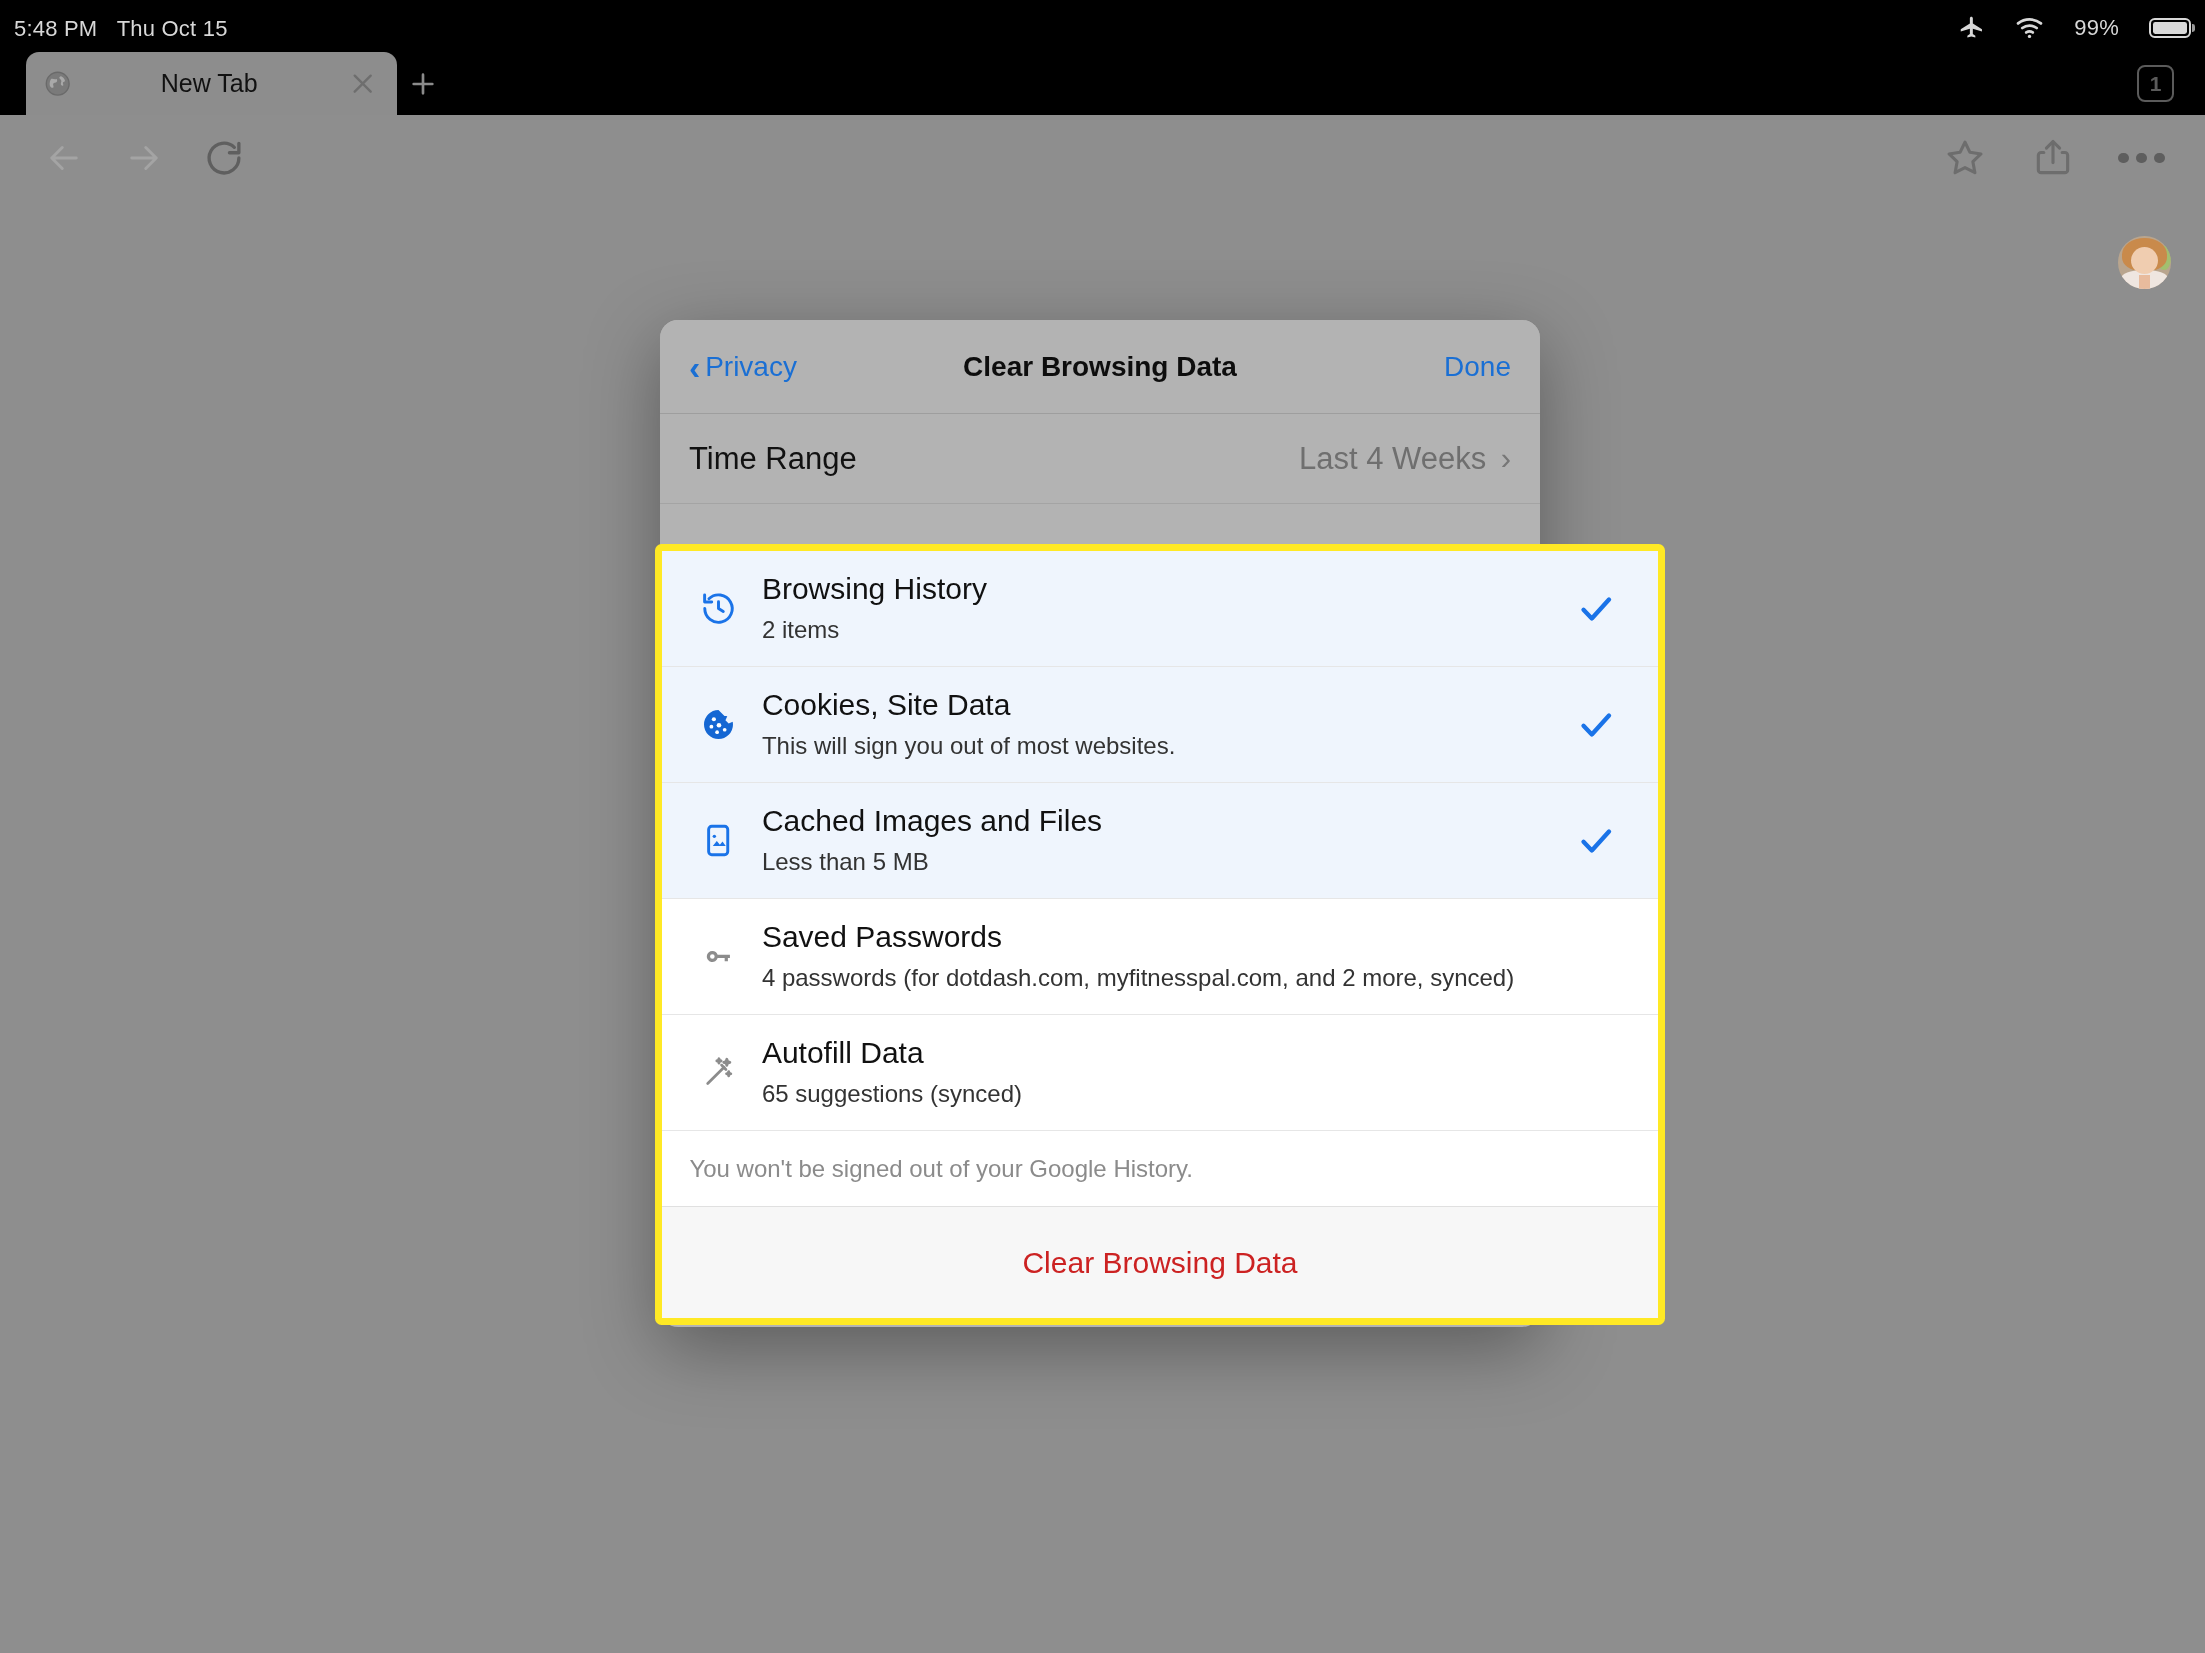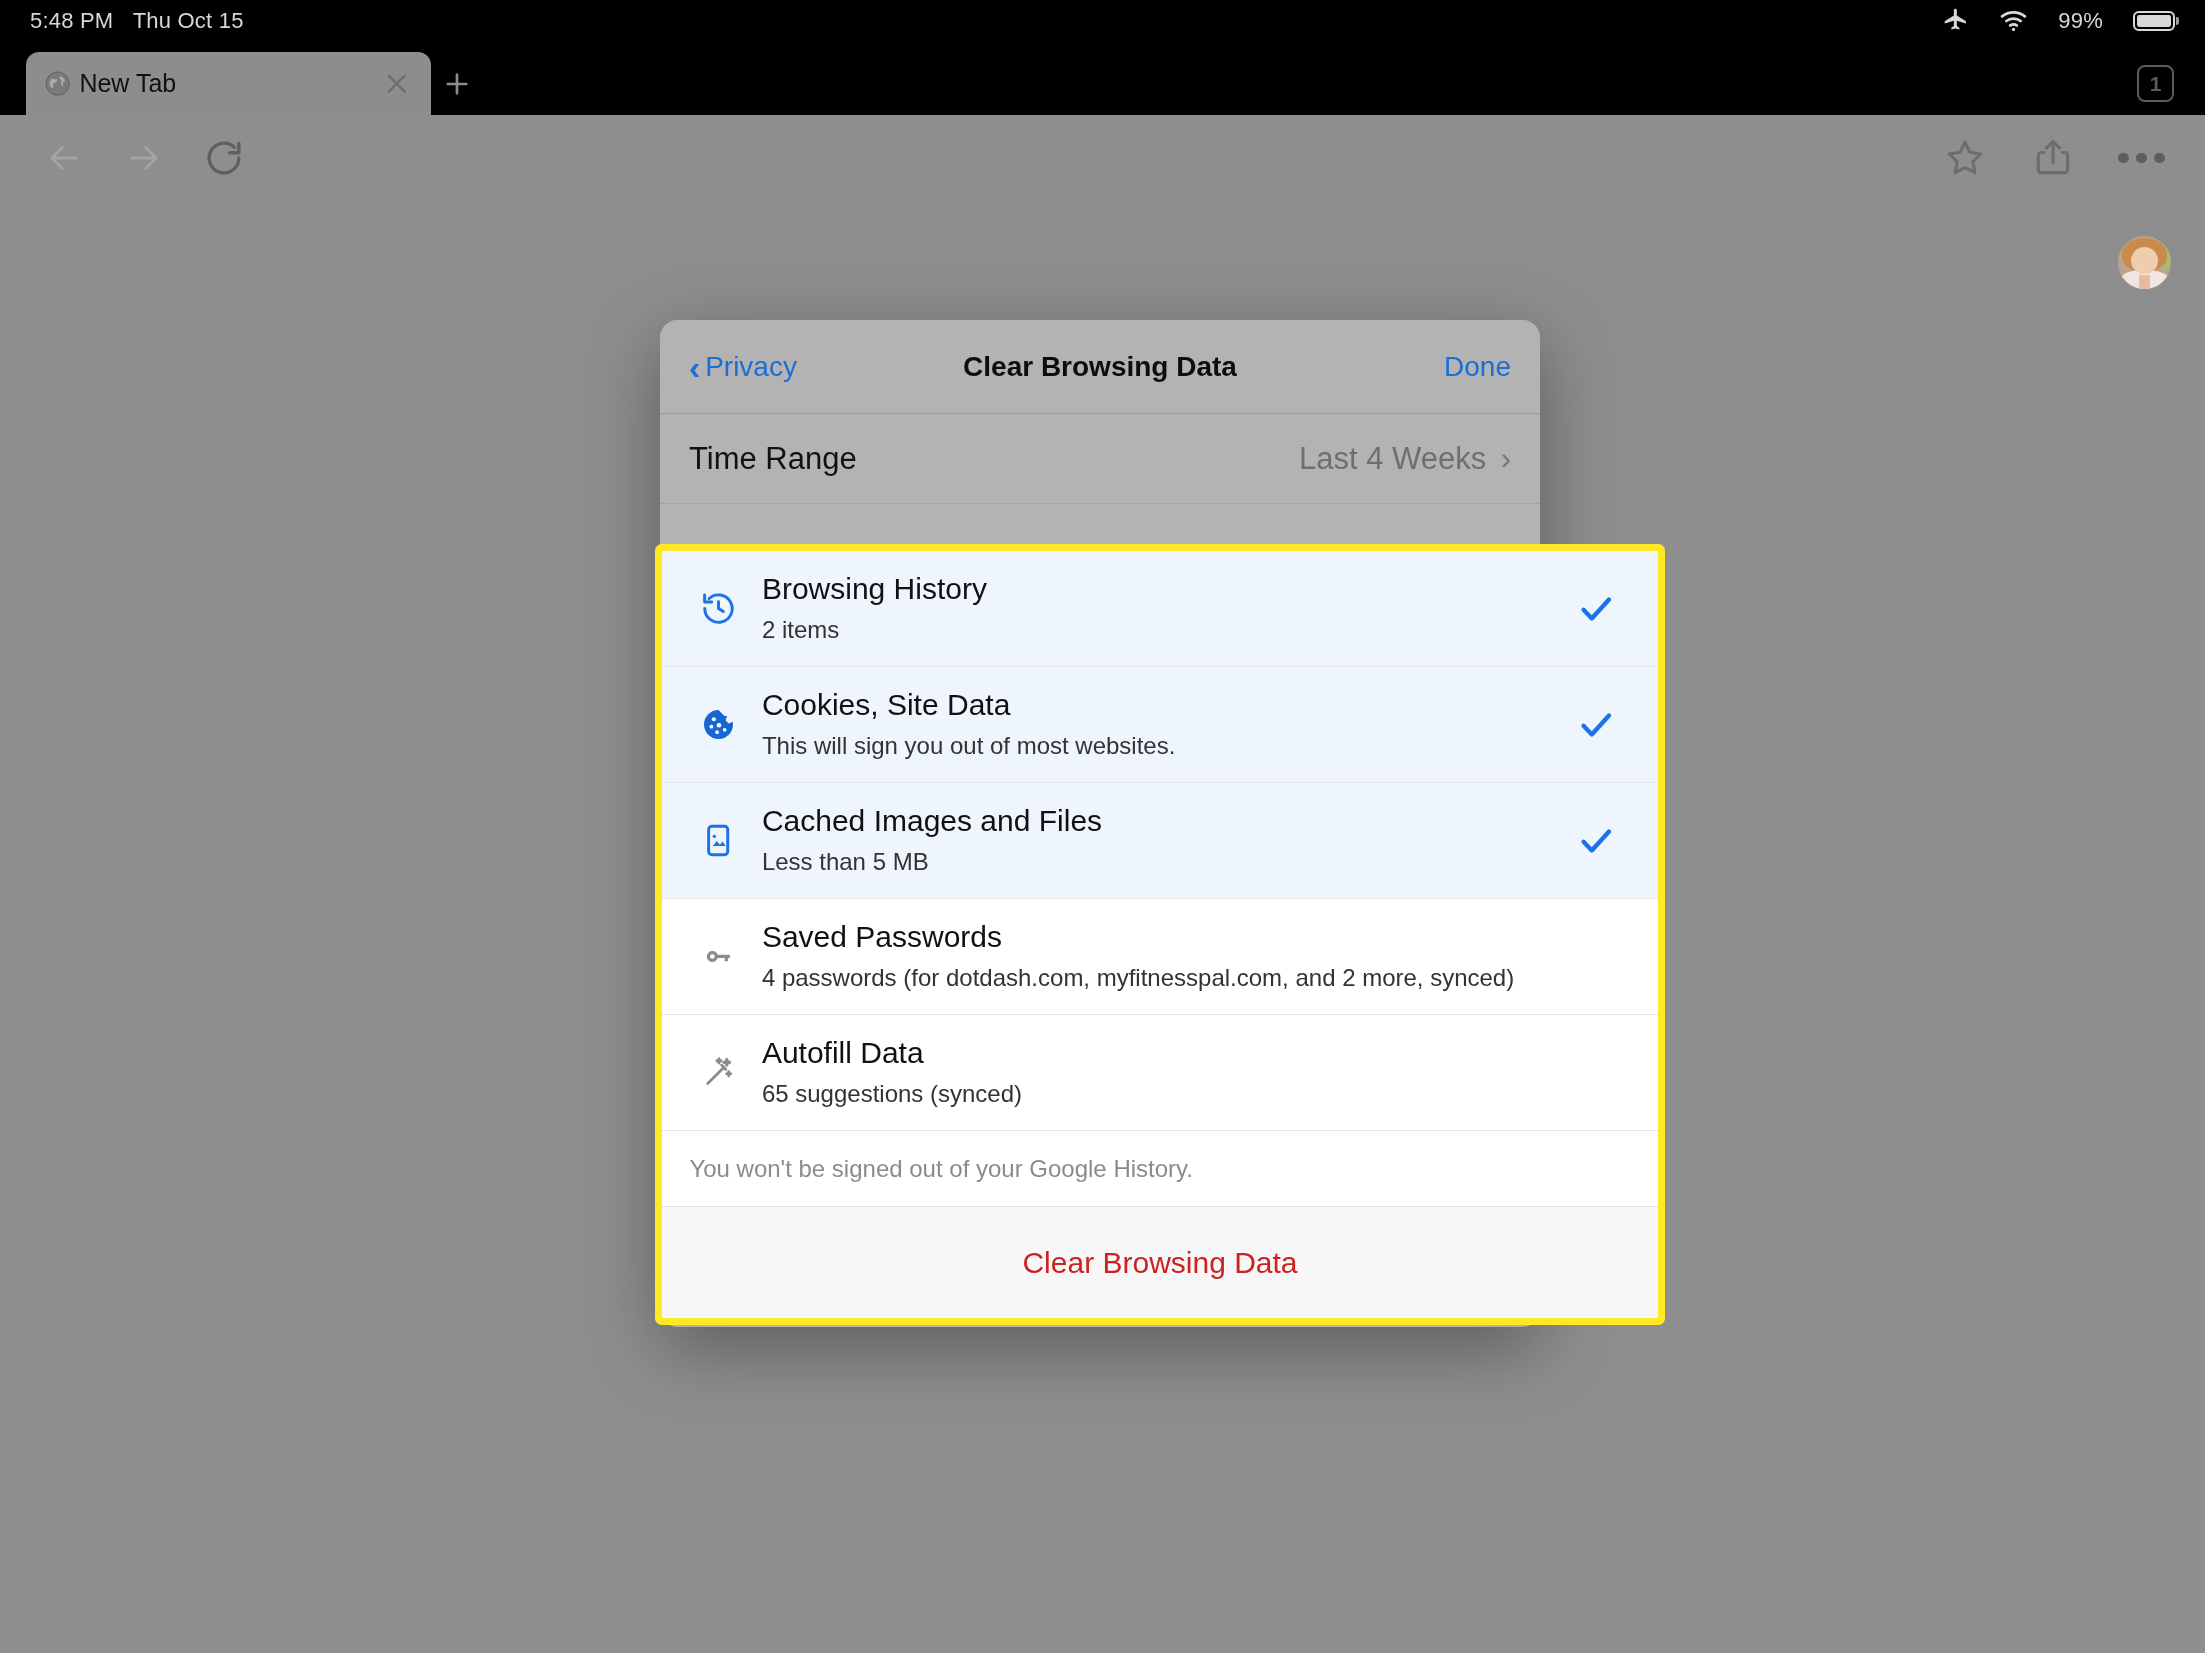--- a/index.html
+++ b/index.html
@@ -8,22 +8,22 @@
     background: #000;
     font-family: "Liberation Sans", sans-serif;
     overflow: hidden;
   }
 
   
   .status-bar {
     position: absolute; top: 0; left: 0;
     width: 2205px; height: 42px;
     background: #000;
-    display: flex; align-items: center;
-    padding: 0 30px;
+    display: flex; align-items: flex-end;
+    padding: 0 14px;
     color: #d8d8d8;
   }
   .status-left { display: flex; align-items: center; gap: 19.4px; }
   .status-time { font-size: 22px; letter-spacing: 0.2px; }
   .status-date { font-size: 22px; letter-spacing: 0.2px; }
   .status-right {
     margin-left: auto;
     display: flex; align-items: center; gap: 30px;
   }
   .status-battery-pct { font-size: 22px; letter-spacing: 0.2px; }
@@ -43,26 +43,27 @@
 
   
   .tab-strip {
     position: absolute; top: 42px; left: 0;
     width: 2205px; height: 73px;
     background: #000;
     display: flex; align-items: flex-end;
   }
   .tab {
     margin-left: 26px;
-    width: 405px; height: 63px;
+    width: 371px; height: 63px;
     background: #8d8d8d;
     border-radius: 13px 13px 0 0;
     display: flex; align-items: center;
     padding: 0 18px;
     gap: 8px;
+    text-align: center;
   }
   .tab-favicon {
     width: 27.4px; height: 27.4px; flex: 0 0 27.4px;
     display: flex; align-items: center; justify-content: center;
   }
   .tab-title {
     font-size: 25px; color: #111;
     flex: 1; white-space: nowrap; overflow: hidden; text-overflow: ellipsis;
   }
   .tab-close {

